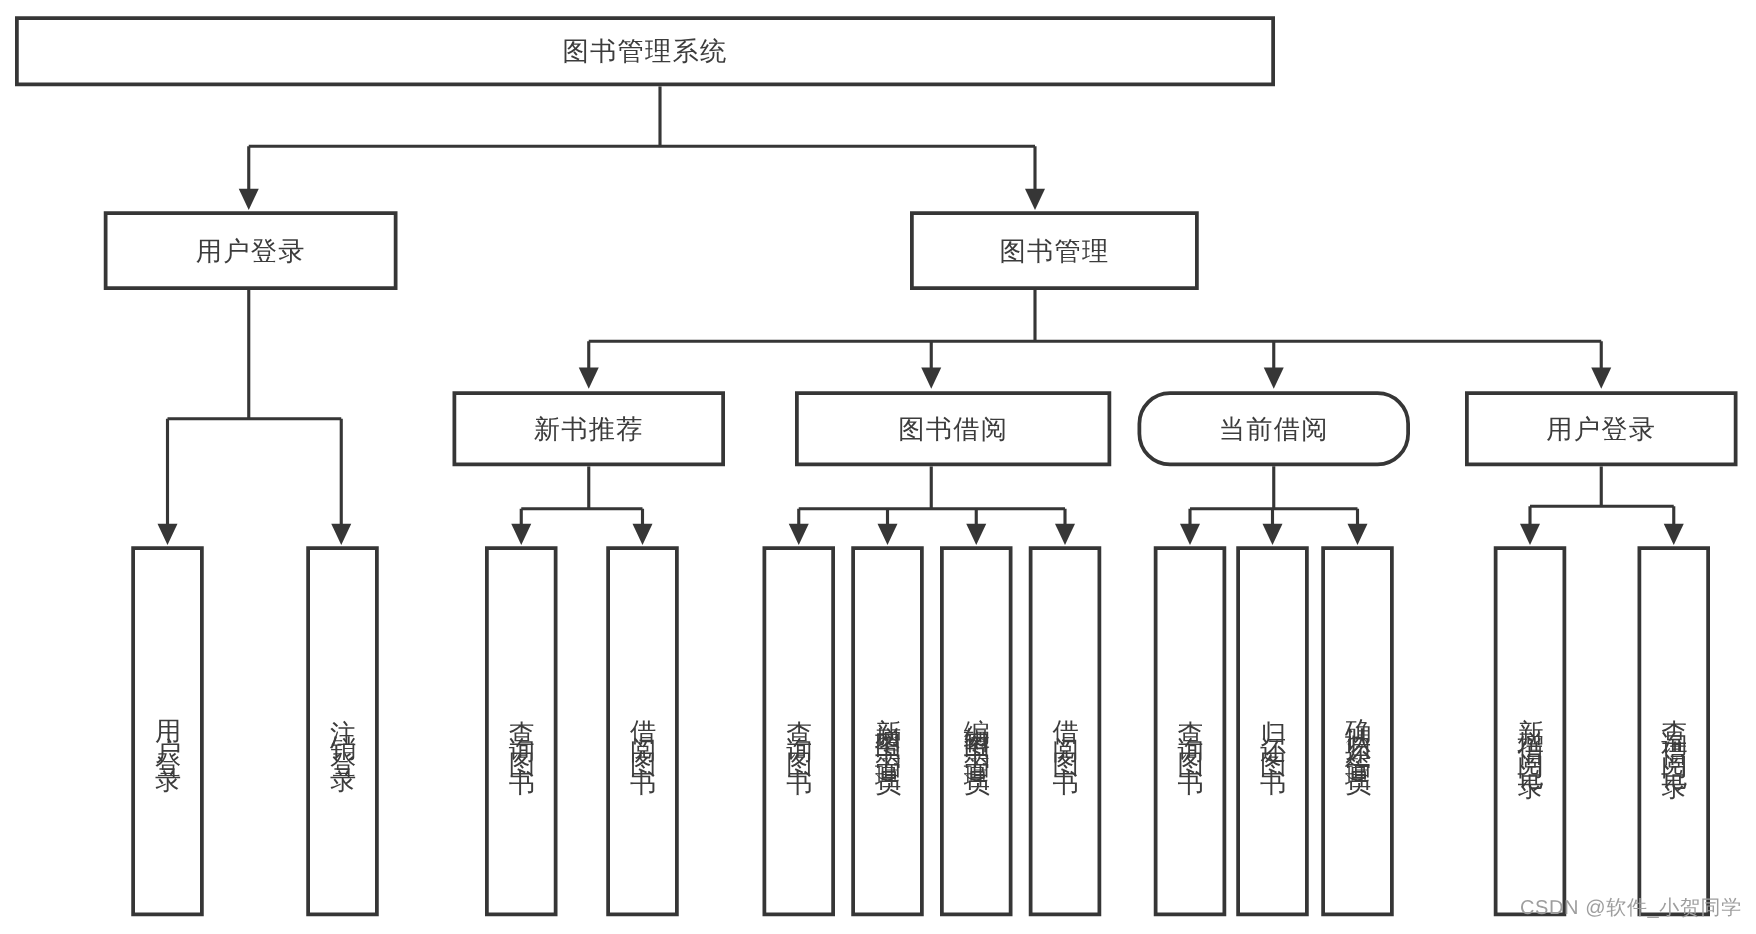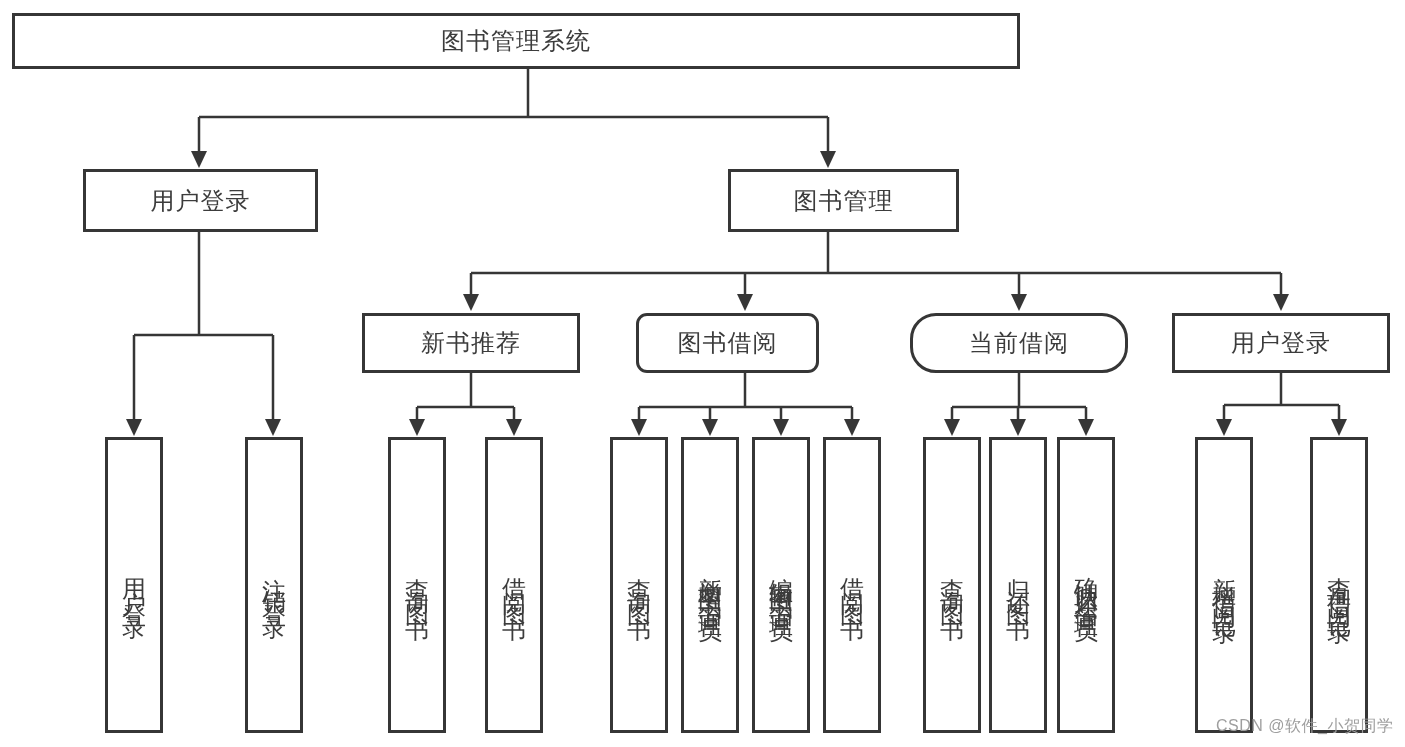--- a/index.html
+++ b/index.html
@@ -19,21 +19,21 @@
   }
   .connectors{position:absolute;left:0;top:0;width:1405px;height:747px;}
   .connectors path{stroke:var(--line);stroke-width:2.5;fill:none;}
   .connectors polygon{fill:var(--line);stroke:none;}
   .box{
     position:absolute;
     box-sizing:border-box;
     border:3px solid var(--line);
     background:var(--bg);
     display:flex;align-items:center;justify-content:center;
-    font-size:24px;
+    font-size:21px;
     letter-spacing:1px;
     white-space:nowrap;
   }
   .leaf .v-label{
     writing-mode:vertical-rl;
     text-orientation:mixed;
     line-height:1;
   }
   .watermark{
     position:absolute;
@@ -87,21 +87,21 @@
   <div class="box" style="left:83px;top:169px;width:235px;height:63px;">
     <span>用户登录</span>
   </div>
   <div class="box" style="left:712px;top:169px;width:231px;height:63px;margin-left:16px;">
     <span>图书管理</span>
   </div>
 
   <div class="box" style="left:362px;top:313px;width:218px;height:60px;align-items:center;">
     <span>新书推荐</span>
   </div>
-  <div class="box" style="left:636px;top:313px;width:183px;height:60px;border-radius:11px;">
+  <div class="box" style="left:636px;top:313px;width:253px;height:60px;">
     <span>图书借阅</span>
   </div>
   <div class="box" style="left:910px;top:313px;width:218px;height:60px;border-radius:26px;">
     <span>当前借阅</span>
   </div>
   <div class="box" style="left:1172px;top:313px;width:218px;height:60px;">
     <span>用户登录</span>
   </div>
 
   <div class="box leaf" style="left:105px;top:437px;width:58px;height:296px;">

